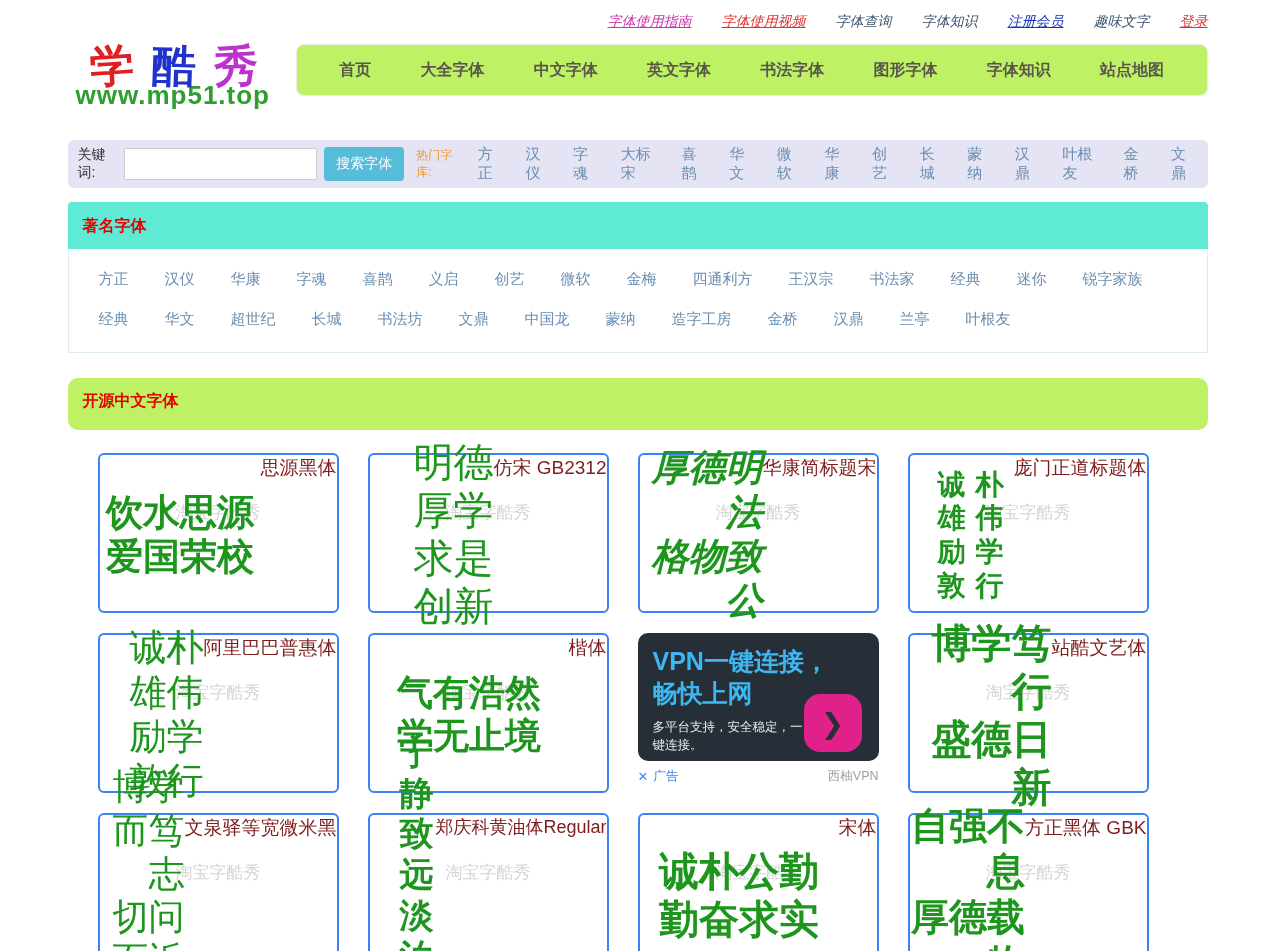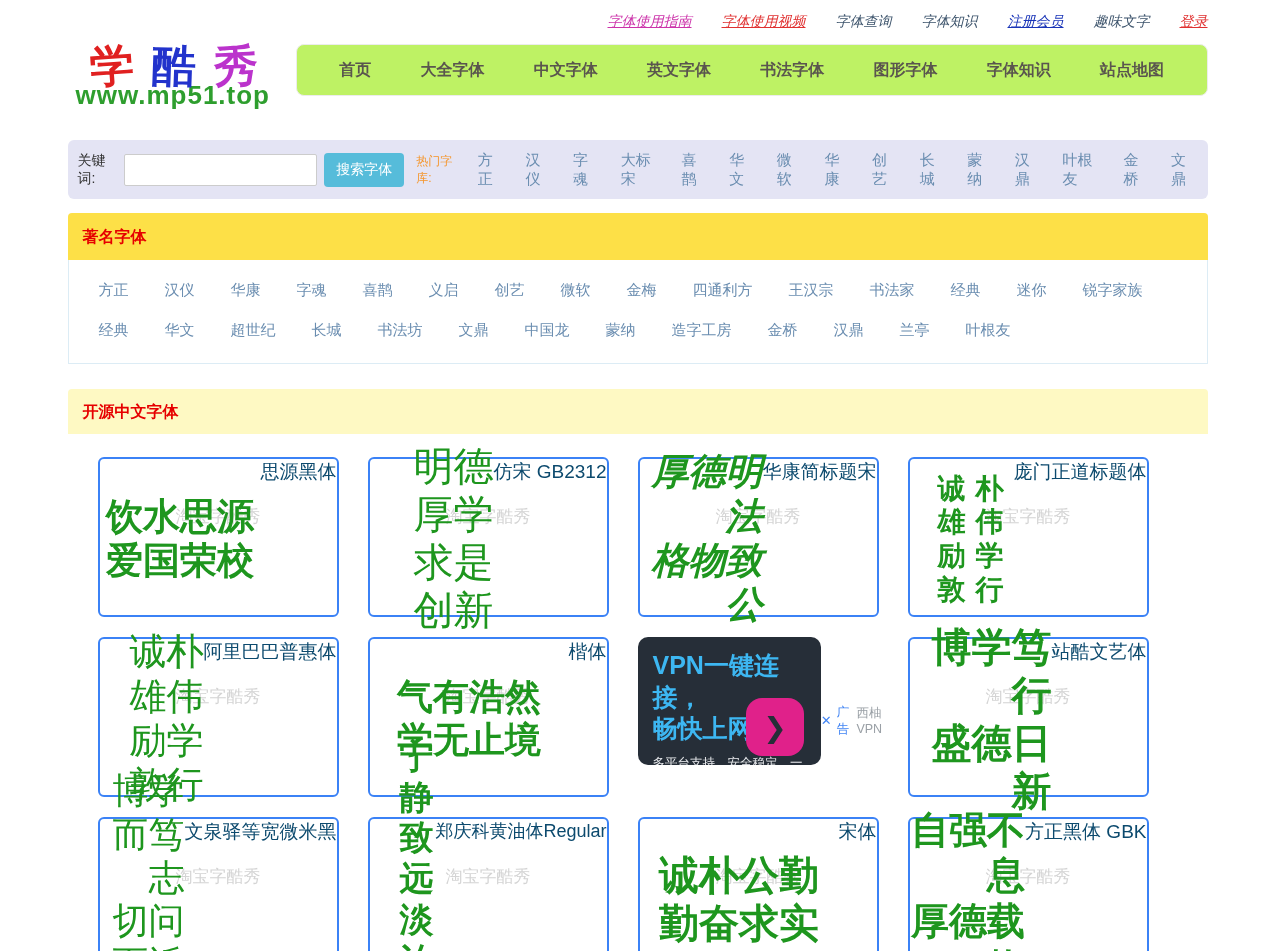--- a/index.html
+++ b/index.html
@@ -22,67 +22,67 @@
   .logo-chars span { display:inline-block; }
   .lc1 { color:#e02020; transform:rotate(-4deg); }
   .lc2 { color:#2233cc; transform:rotate(2deg); }
   .lc3 { color:#bb33cc; transform:rotate(-3deg); }
   .logo-url { color:#2e9e2e; font-size:26px; font-weight:bold; letter-spacing:1px; margin-top:-6px; }
   .mainnav { flex:1; height:52px; background:#bef264; border:1px solid #ececec; border-radius:8px;
     display:flex; align-items:center; justify-content:space-around; padding:0 18px; }
   .mainnav a { font-size:16px; font-weight:bold; color:#5a564e; text-decoration:none; cursor:pointer; }
 
   
-  .searchbar { margin-top:32px; height:59px; background:#e4e4f4; border-radius:6px;
+  .searchbar { margin-top:32px; height:48px; background:#e4e4f4; border-radius:6px;
     display:flex; align-items:center; padding:0 10px; }
   .kw-label { font-size:14px; color:#333; margin-right:4px; }
   .kw-input { width:193px; height:32px; border:1px solid #ccc; border-radius:2px; background:#fff; padding:0 6px; font-size:14px; }
   .search-btn { width:86px; height:34px; margin-left:7px; background:#56bcda; color:#fff; border:none;
     border-radius:4px; font-size:14px; cursor:pointer; }
   .hot-label { color:#f5952a; font-size:12px; margin:0 14px 0 12px; }
   .hotlinks { display:flex; gap:21px; font-size:15px; }
   .hotlinks a { color:#6a8db0; text-decoration:none; cursor:pointer; }
 
   
   .section { margin-top:14px; }
   .sec-header { height:47px; line-height:47px; padding-left:15px; font-size:16px; font-weight:bold; color:#e60000; border-radius:4px 4px 0 0; }
-  .sec-header.blue  { background:#fde047; }
-  .sec-header.green { background:#fef9c3; height:45px; line-height:45px; }
+  .sec-header.blue  { background:#5eead4; }
+  .sec-header.green { background:#bef264; height:52px; line-height:45px;border-radius:10px; }
   .famous-body { background:#fff; border:1px solid #dcecf5; border-top:none; padding:20px 30px 23px; }
   .link-row { display:flex; column-gap:36px; font-size:15px; height:20px; align-items:center; }
   .link-row + .link-row { margin-top:20px; }
   .link-row a { color:#6a8db0; text-decoration:none; cursor:pointer; white-space:nowrap; }
   .os-section { margin-top:25px; }
 
   
   .cards { margin-left:30px; padding-top:23px; display:grid;
     grid-template-columns:repeat(4,241px); column-gap:29px; row-gap:20px; }
   .card { width:241px; height:160px; background:#fff; border:2px solid #3b82f6; border-radius:6px;
     position:relative; display:flex; flex-direction:row; cursor:pointer; }
   .card-main { flex:1; display:flex; flex-direction:column; justify-content:center; align-items:center;
     color:#1e961e; font-size:37px; line-height:1.2; z-index:1; padding-top:4px;text-align:right; }
   .watermark { position:absolute; top:46px; left:0; width:100%; text-align:center;
     color:#d4d4d4; font-size:17px; z-index:0; }
-  .card-label { height:38px; font-size:19px; color:#0c4a6e; padding-bottom:10px; }
+  .card-label { height:38px; font-size:19px; color:#7f1d1d; padding-bottom:10px; }
   
   .f-heiti  { font-weight:bold; }
   .f-fsong  { font-family:"Liberation Serif","DejaVu Serif",serif; font-size:40px;padding-left:44px; }
   .f-huakang{ font-weight:bold; font-style:italic; }
   .f-pangmen{ font-weight:bold; font-size:28px; letter-spacing:10px; padding-left:10px; }
   .f-puhui  { font-weight:normal; }
   .f-kai    { font-family:"Liberation Serif","DejaVu Serif",serif; font-weight:bold; font-size:36px; }
   .f-zhanku { font-weight:bold; font-size:40px; }
   .f-wqy    { font-weight:normal; font-size:36px; }
   .f-butter { font-weight:bold; font-size:34px; letter-spacing:2px; }
   .f-song   { font-weight:bold; font-size:40px; }
   .f-fzhei  { font-weight:bold; font-size:38px; }
   .lbl-sm   { font-size:18px; }
 
   
-  .ad-slot { width:263px; height:160px; display:flex; flex-direction:row; }
+  .ad-slot { width:241px; height:160px; display:flex; flex-direction:column; }
   .ad-box { height:128px; background:#262e38; border-radius:10px; position:relative; padding:13px 15px; overflow:hidden; }
   .ad-title { color:#3db7f2; font-size:25px; font-weight:bold; line-height:1.26; }
   .ad-body { color:#e8eaed; font-size:12.5px; line-height:1.45; margin-top:9px; width:158px; }
   .ad-btn { position:absolute; right:17px; bottom:9px; width:58px; height:58px; background:#e0218a;
     border-radius:16px; display:flex; align-items:center; justify-content:center; cursor:pointer; }
   .ad-btn span { color:#262e38; font-size:28px; font-weight:bold; }
   .ad-footer { display:flex; justify-content:space-between; align-items:center; margin-top:7px; font-size:12.5px; }
   .ad-close { color:#4285f4; cursor:pointer; text-decoration:none; display:flex; gap:5px; align-items:center; }
   .ad-close .x { font-size:13px; }
   .ad-brand { color:#9aa0a6; }

